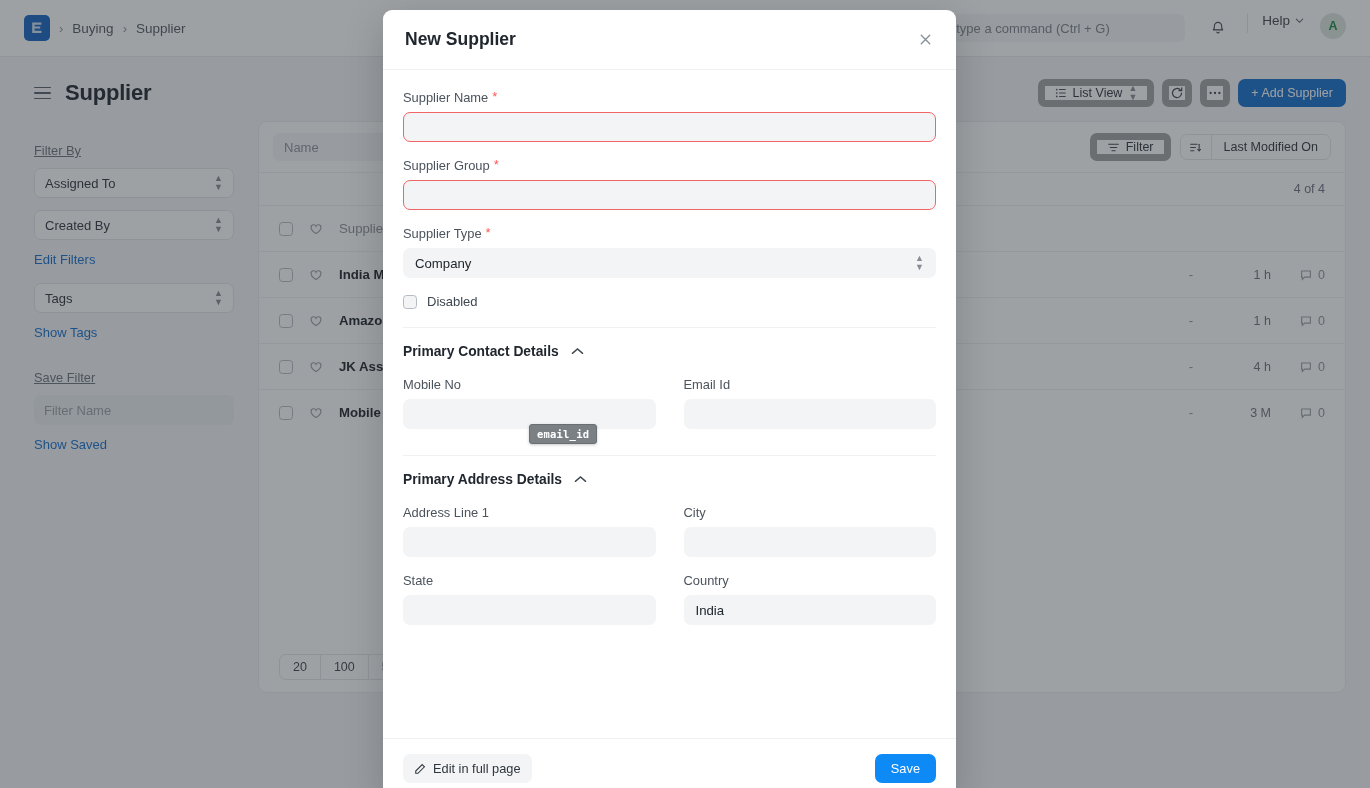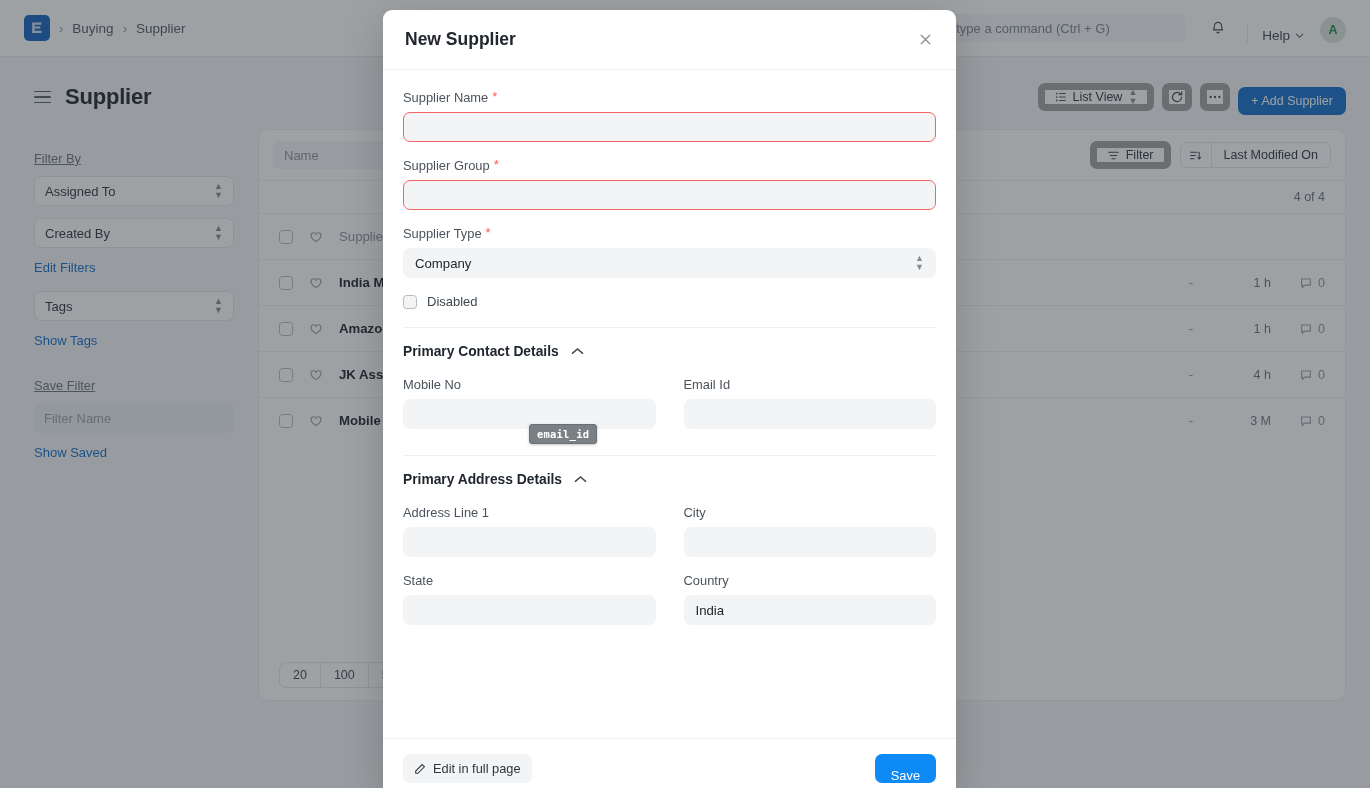--- a/index.html
+++ b/index.html
@@ -43,21 +43,21 @@
   .nav-search {
     width: 300px; height: 28px;
     background: #f4f5f6;
     border-radius: 7px;
     display: flex; align-items: center;
     padding: 0 11px;
     color: #7c848d; font-size: 13px;
     overflow: hidden;
     white-space: nowrap;
   }
-  .nav-icons { display: flex; align-items: flex-end; gap: 0; margin-left: 18px; }
+  .nav-icons { display: flex; align-items: flex-start; gap: 0; margin-left: 18px; }
   .bell-btn {
     width: 30px; height: 30px;
     display: flex; align-items: center; justify-content: center;
   }
   .nav-divider {
     width: 1px; height: 20px; background: #e2e5e9; margin: 0 14px;
   }
   .help-link {
     color: #3f4750; font-size: 13.5px;
     display: flex; align-items: center; gap: 5px;
@@ -81,21 +81,21 @@
   .head-actions { display: flex; align-items: center; gap: 8px; }
   .btn {
     height: 28px; border-radius: 7px;
     display: inline-flex; align-items: center; justify-content: center;
     font-size: 12.5px; padding: 0 10px;
     background: #f4f5f6; color: #2f363e;
     border: 1px solid transparent;
     gap: 6px; white-space: nowrap;
   }
   .btn.outline { background: #fff; border: 7px solid #a3a3a3; }
-  .btn.primary { background: #1570cd; color: #fff; font-weight: 500; padding: 0 12px; margin-top: 8px; }
+  .btn.primary { background: #1570cd; color: #fff; font-weight: 500; padding: 0 12px; }
   .btn.icononly { width: 30px; padding: 0; }
 
   .list-card {
     margin: 0 24px; background: #fff;
     border: 1px solid #ebedef; border-radius: 9px;
     overflow: hidden;
     height: 572px;
     display: flex; flex-direction: column;
   }
   .list-toolbar {
@@ -243,21 +243,21 @@
   }
   .foot-btn {
     height: 29px; border-radius: 7px; background: #f3f4f5;
     display: inline-flex; align-items: center; gap: 7px;
     padding: 0 11px; font-size: 12.8px; color: #2f363e; font-weight: 500;
   }
   .foot-spacer { flex: 1 1 auto; }
   .save-btn {
     height: 29px; border-radius: 7px; background: #0d8af5;
     color: #fff; font-size: 12.8px; font-weight: 500;
-    display: inline-flex; align-items: flex-end; padding: 0 16px;
+    display: inline-flex; align-items: center; padding: 0 16px;
   }
   .scroll-rail {
     position: absolute; right: 2px; top: 62px;
     width: 3px; height: 640px; background: transparent;
   }
 </style>
 </head>
 <body>
 
 <div id="app-background">

